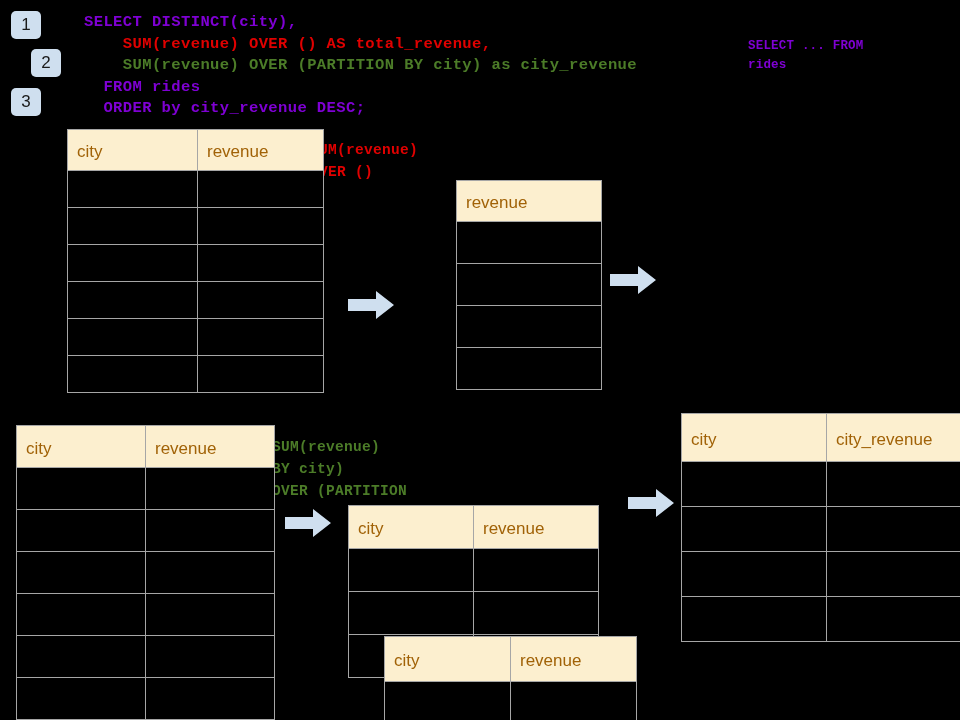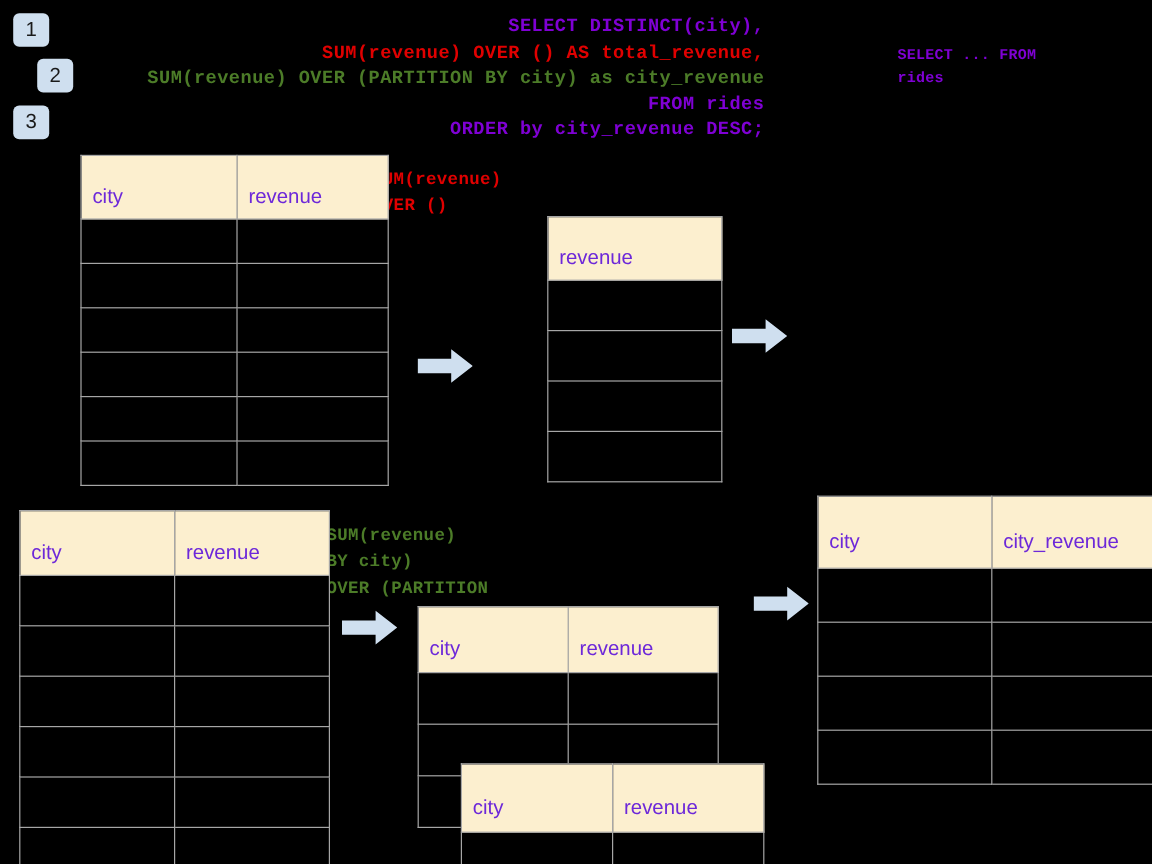--- a/index.html
+++ b/index.html
@@ -33,21 +33,21 @@
   
   .sql {
     position: absolute;
     font-family: "Liberation Mono", "DejaVu Sans Mono", monospace;
     font-size: 15.5px;
     font-weight: bold;
     letter-spacing: 0.4px;
     white-space: pre;
     line-height: 21.5px;
   }
-  .sql-line { white-space: pre; text-align: right; }
+  .sql-line { white-space: pre; }
 
   
   .annot {
     position: absolute;
     font-family: "Liberation Mono", "DejaVu Sans Mono", monospace;
     font-size: 14.5px;
     font-weight: bold;
     letter-spacing: 0.3px;
     white-space: pre;
     line-height: 22px;
@@ -70,26 +70,26 @@
     background: #000000;
   }
   .tbl td {
     border: 1px solid #a6a6a6;
     padding: 0;
     background: #000000;
   }
   .tbl th {
     border: 1px solid #a6a6a6;
     background: #fcefcf;
-    color: #6d28d9;
+    color: #a16207;
     font-family: "Liberation Sans", sans-serif;
     font-size: 17px;
     font-weight: normal;
     text-align: left;
-    padding: 16px 0 0 9px;
+    padding: 4px 0 0 9px;
   }
 
   
   .arrow {
     position: absolute;
   }
 </style>
 </head>
 <body>
 

